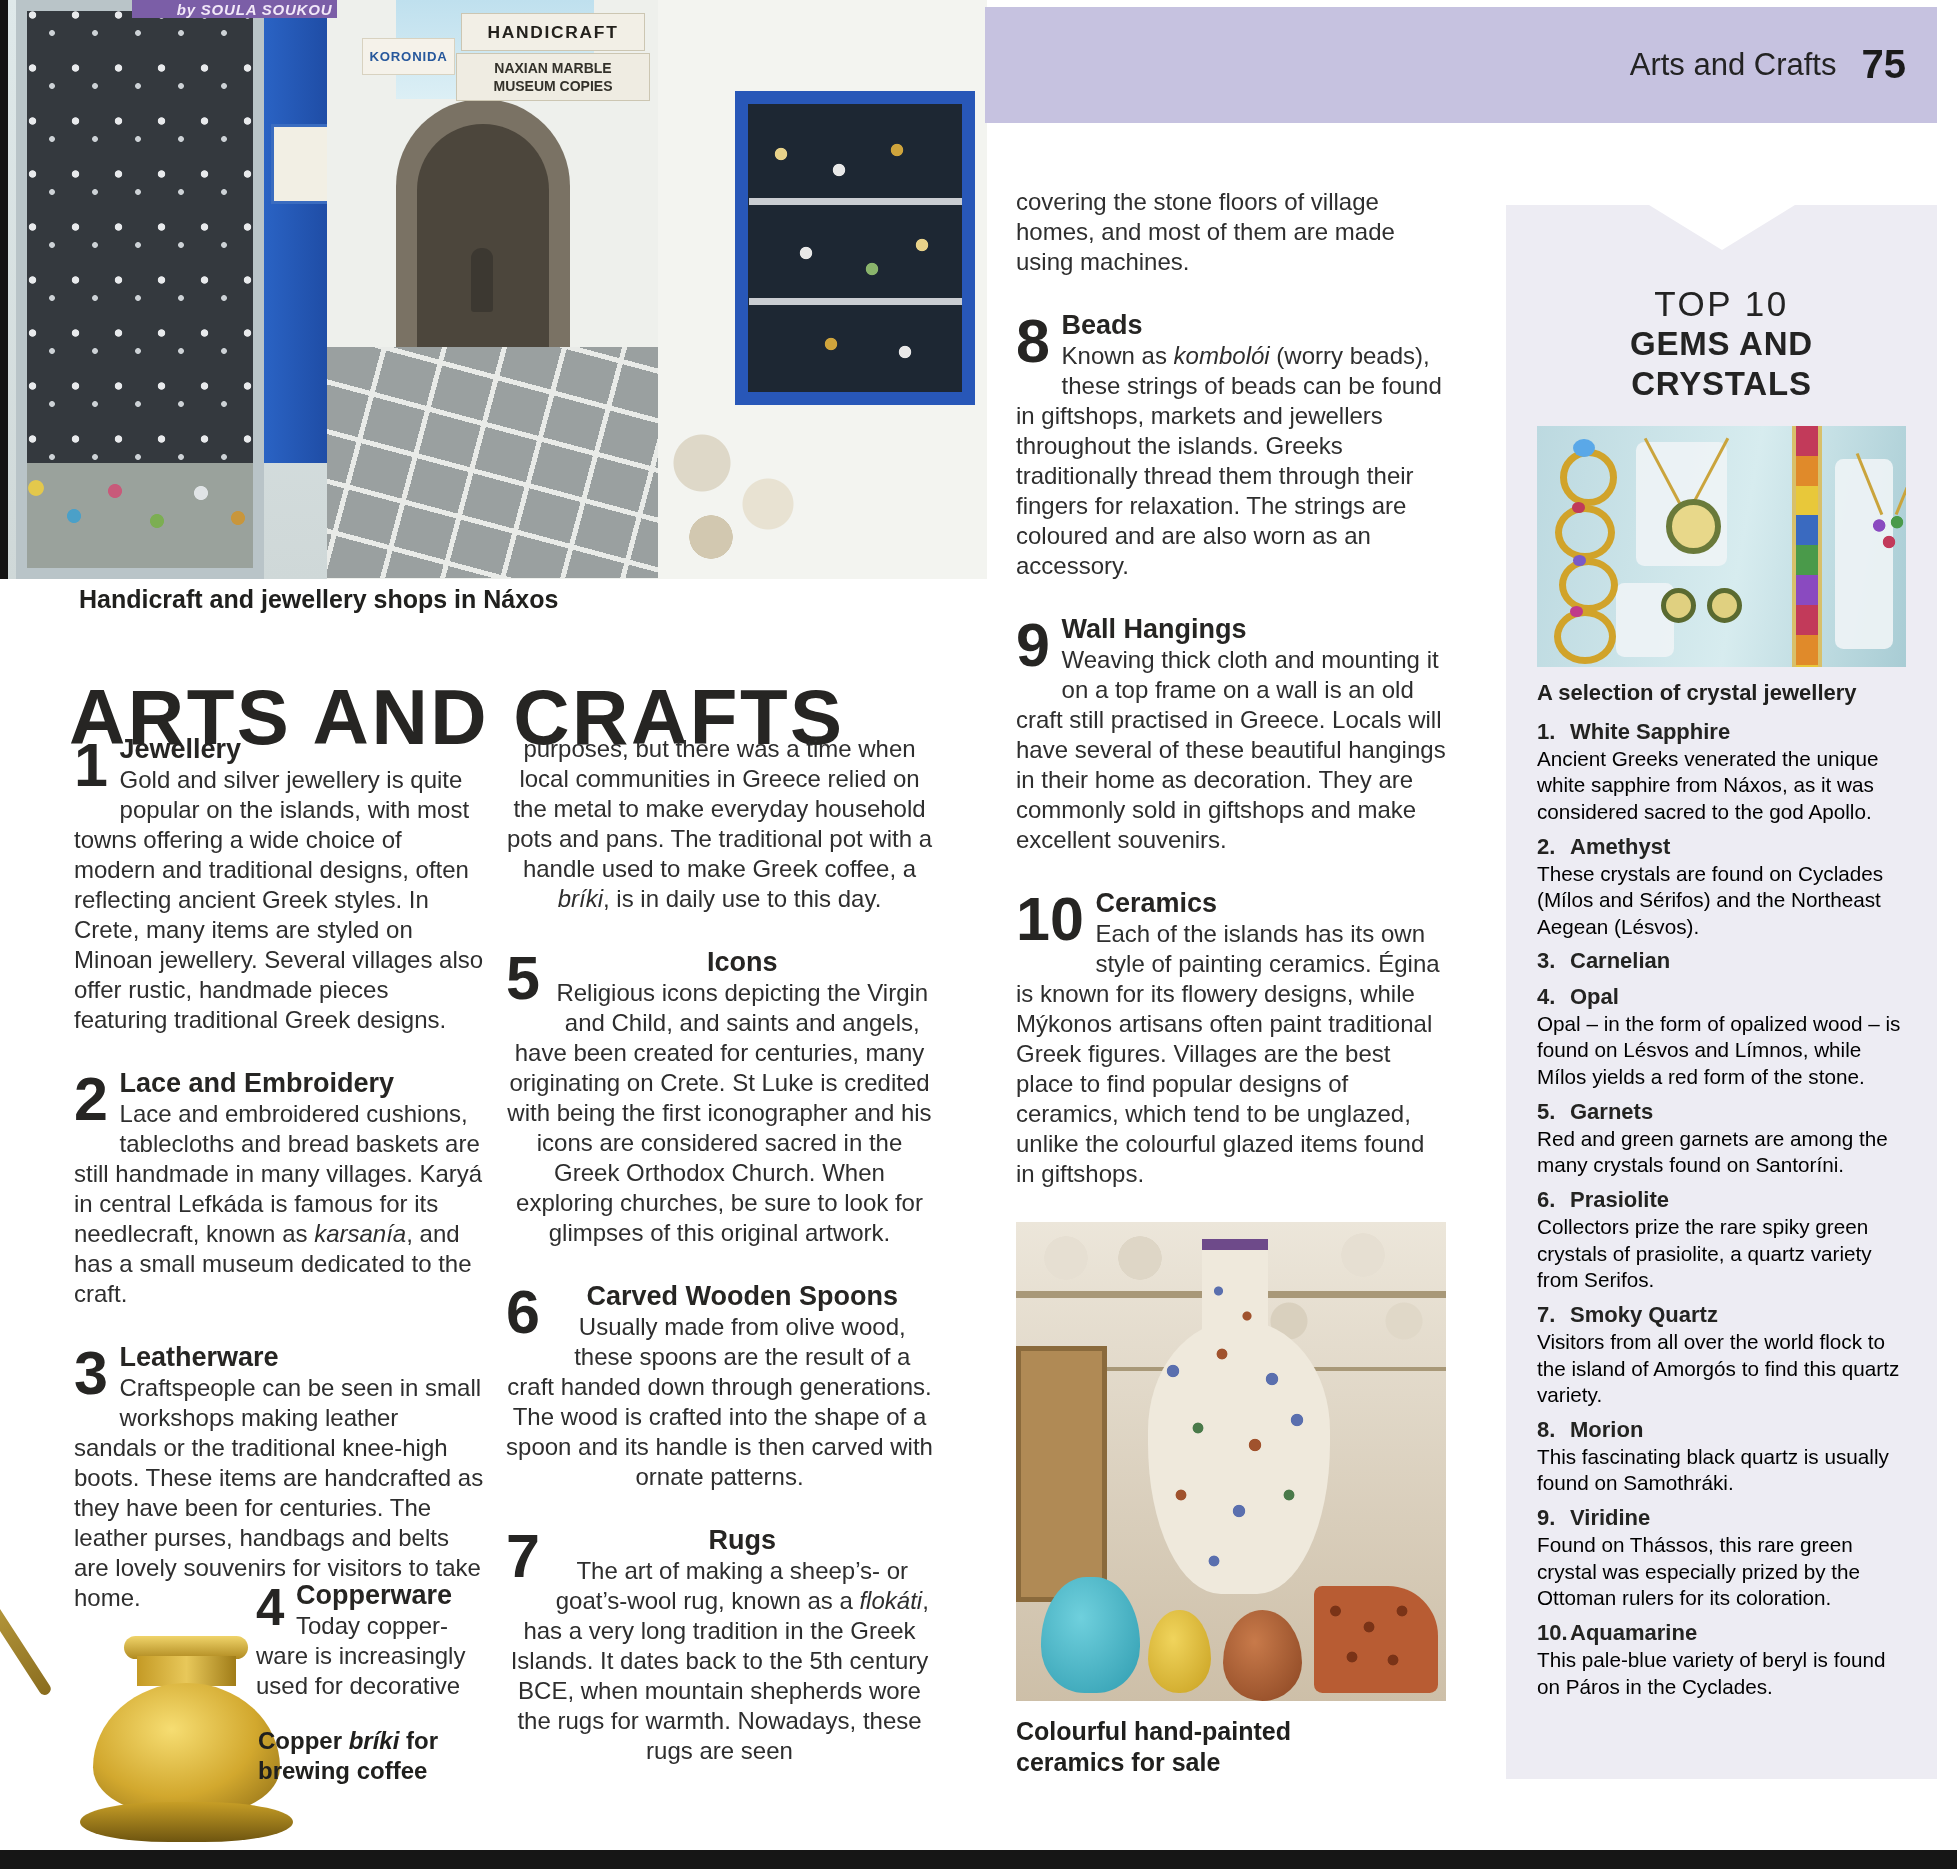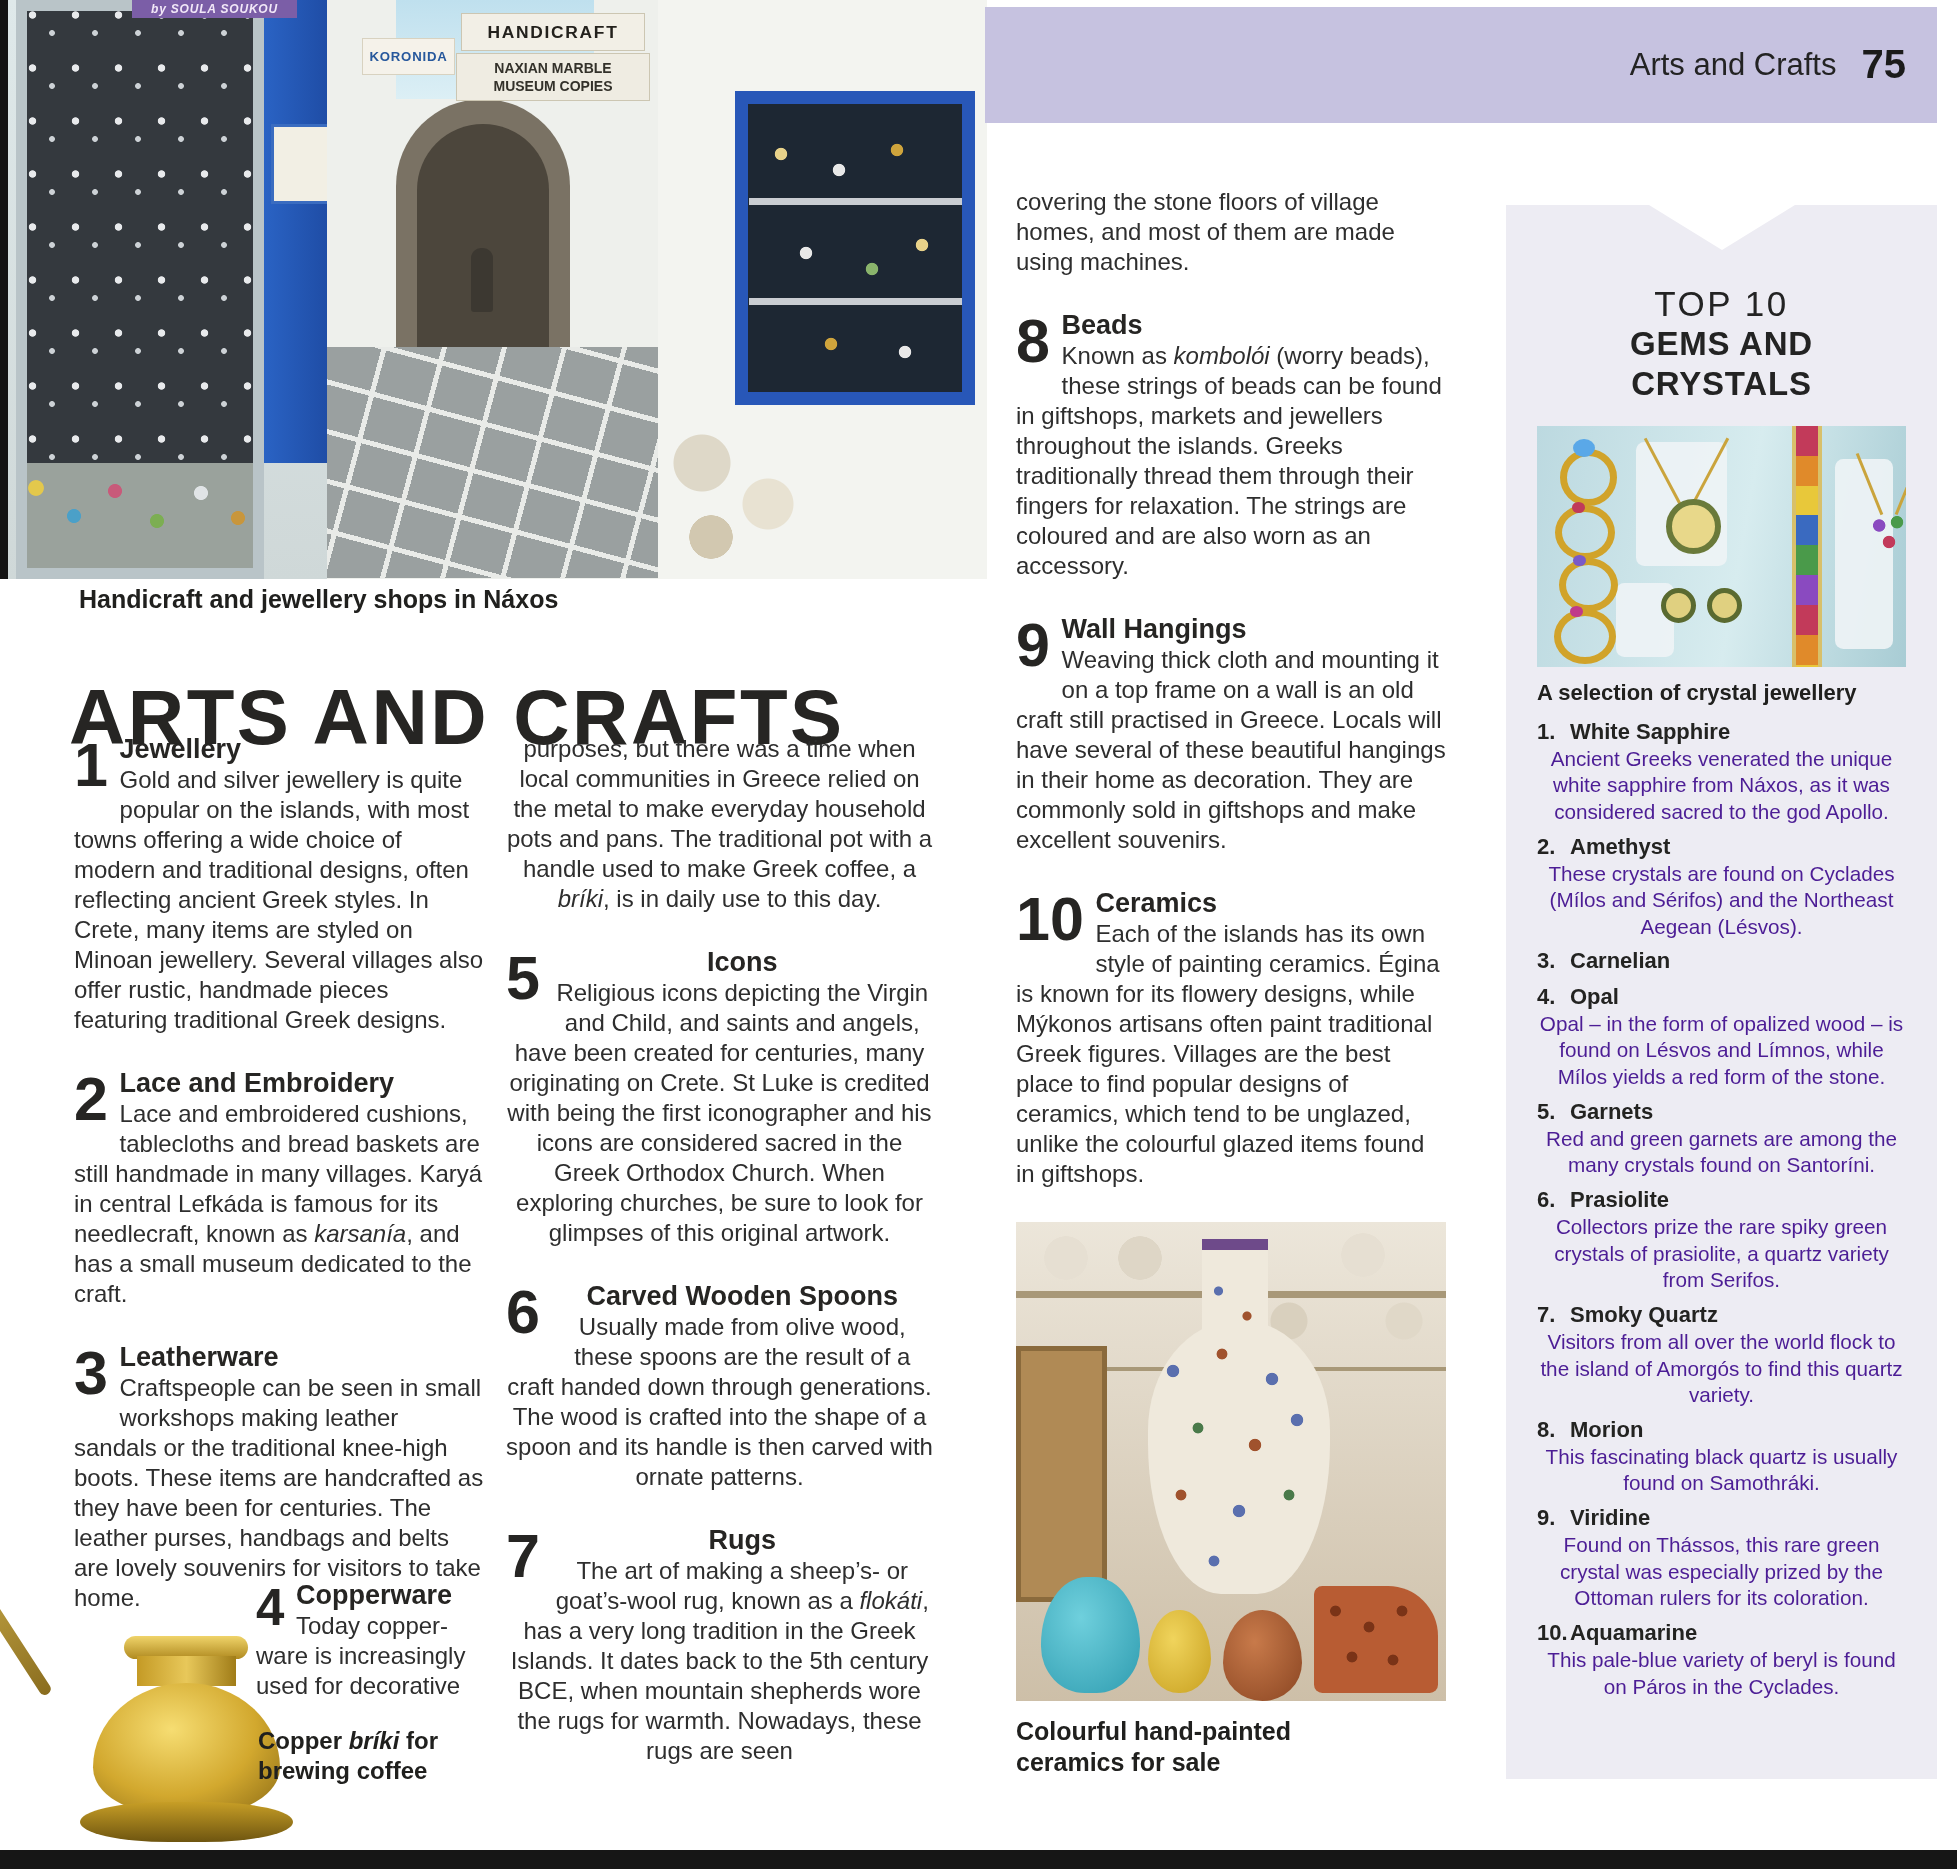--- a/index.html
+++ b/index.html
@@ -26,21 +26,21 @@
   .ph-wall-r{position:absolute;left:650px;top:0;width:330px;height:579px;background:#f3f4f0;}
   .ph-cab{position:absolute;left:727px;top:91px;width:240px;height:314px;background:#1d2733;border:13.2px solid #2857b8;box-sizing:border-box;
     background-image:radial-gradient(circle 5.8px at 33px 50px,#e8d28a 5.8px,transparent 6.6px),radial-gradient(circle 5.8px at 91px 66px,#e8e8e8 5.8px,transparent 6.6px),radial-gradient(circle 5.8px at 149px 46px,#cfa43c 5.8px,transparent 6.6px),radial-gradient(circle 5.8px at 58px 149px,#e8e8e8 5.8px,transparent 6.6px),radial-gradient(circle 5.8px at 124px 165px,#8ab46c 5.8px,transparent 6.6px),radial-gradient(circle 5.8px at 174px 141px,#e8d28a 5.8px,transparent 6.6px),radial-gradient(circle 5.8px at 83px 240px,#cfa43c 5.8px,transparent 6.6px),radial-gradient(circle 5.8px at 157px 248px,#e8e8e8 5.8px,transparent 6.6px);}
   .ph-cab-shelf1,.ph-cab-shelf2{position:absolute;left:741px;width:213px;height:6.6px;background:#c9cdd2;}
   .ph-cab-shelf1{top:198px}.ph-cab-shelf2{top:298px}
   .ph-pots{position:absolute;left:653px;top:413px;width:165px;height:165px;background:
     radial-gradient(circle 28px at 41px 50px,#ded8c8 28px,transparent 29px),
     radial-gradient(circle 25px at 107px 91px,#e8e2d2 25px,transparent 26px),
     radial-gradient(circle 21.5px at 50px 124px,#d2c8b0 21.5px,transparent 22px);}
   .sign{position:absolute;display:flex;align-items:center;justify-content:center;text-align:center;font-weight:bold;}
-  .sign-soula{left:124px;top:0;width:165px;height:18px;background:#7b5ea7;color:#f2e8f8;font-size:12px;font-style:italic;letter-spacing:0.8px;}
+  .sign-soula{left:124px;top:0;width:165px;height:18px;background:#7b5ea7;color:#f2e8f8;font-size:15px;font-style:italic;letter-spacing:0.8px;padding-left:40px;}
   .sign-koronida{left:354px;top:38px;width:91px;height:35px;background:#f5f2ea;color:#27589c;font-size:13.2px;letter-spacing:0.8px;border:1.7px solid #d8d2c0;}
   .sign-handicraft{left:453px;top:13.2px;width:182px;height:36px;background:#f2efe6;color:#23211c;font-size:17.4px;letter-spacing:1.7px;border:1.7px solid #ccc6b2;}
   .sign-naxian{left:448px;top:53px;width:192px;height:46px;background:#efece2;color:#33312a;font-size:14px;line-height:18px;border:1.7px solid #ccc6b2;flex-direction:column;}
 
   
   .band{position:absolute;left:985px;top:6.6px;width:952px;height:116px;background:#c6c2e0;display:flex;align-items:center;justify-content:flex-end;padding-right:31px;box-sizing:border-box;gap:25px;}
   .band-title{font-size:31px;color:#232323;}
   .band-num{font-size:40px;font-weight:800;color:#1b1b1b;}
 
   
@@ -118,21 +118,21 @@
   .jp-bracelet{position:absolute;left:255px;top:0;width:21.5px;height:241px;background:repeating-linear-gradient(#c23a5a 0 30px,#e08a2a 30px 60px,#e8c83a 60px 89px,#3a6ac0 89px 119px,#4a9a4a 119px 149px,#8a4ac0 149px 179px);border-left:4.1px solid #d8c06a;border-right:4.1px solid #d8c06a;}
   .jp-chain3{position:absolute;left:331px;top:25px;width:3.3px;height:66px;background:#caa43c;transform:rotate(-22deg);}
   .jp-chain4{position:absolute;left:370px;top:25px;width:3.3px;height:66px;background:#caa43c;transform:rotate(22deg);}
   .jp-ball{position:absolute;left:329px;top:83px;width:48px;height:48px;border-radius:50%;background:radial-gradient(circle at 35% 35%,#e8d06a,#c8a030);
     background-image:radial-gradient(circle 5.8px at 13.2px 16.5px,#8a4ac0 5.8px,transparent 6.6px),radial-gradient(circle 5.8px at 31px 13.2px,#4a9a4a 5.8px,transparent 6.6px),radial-gradient(circle 5.8px at 23px 33px,#c23a5a 5.8px,transparent 6.6px);}
   .side-cap{margin-top:13.2px;font-size:22px;font-weight:800;color:#20201e;}
   .gems{margin-top:12px;}
   .gem-item{margin-bottom:7.4px;}
   .gem-name{font-size:22px;font-weight:800;line-height:28px;color:#232321;}
   .gem-name .gn-num{display:inline-block;min-width:33px;}
-  .gem-item p{font-size:20.7px;line-height:26.5px;color:#4c1d95;margin:0;text-align:center;}
+  .gem-item p{font-size:20.7px;line-height:26.5px;color:#000000;margin:0;}
 
   .bottom-bar{position:absolute;left:0;top:1850px;width:1957px;height:20px;background:#161616;}
 </style>
 </head>
 <body>
 
 <div class="page">
 
   <div class="photo">
     <div class="ph-jewelboard"></div>

